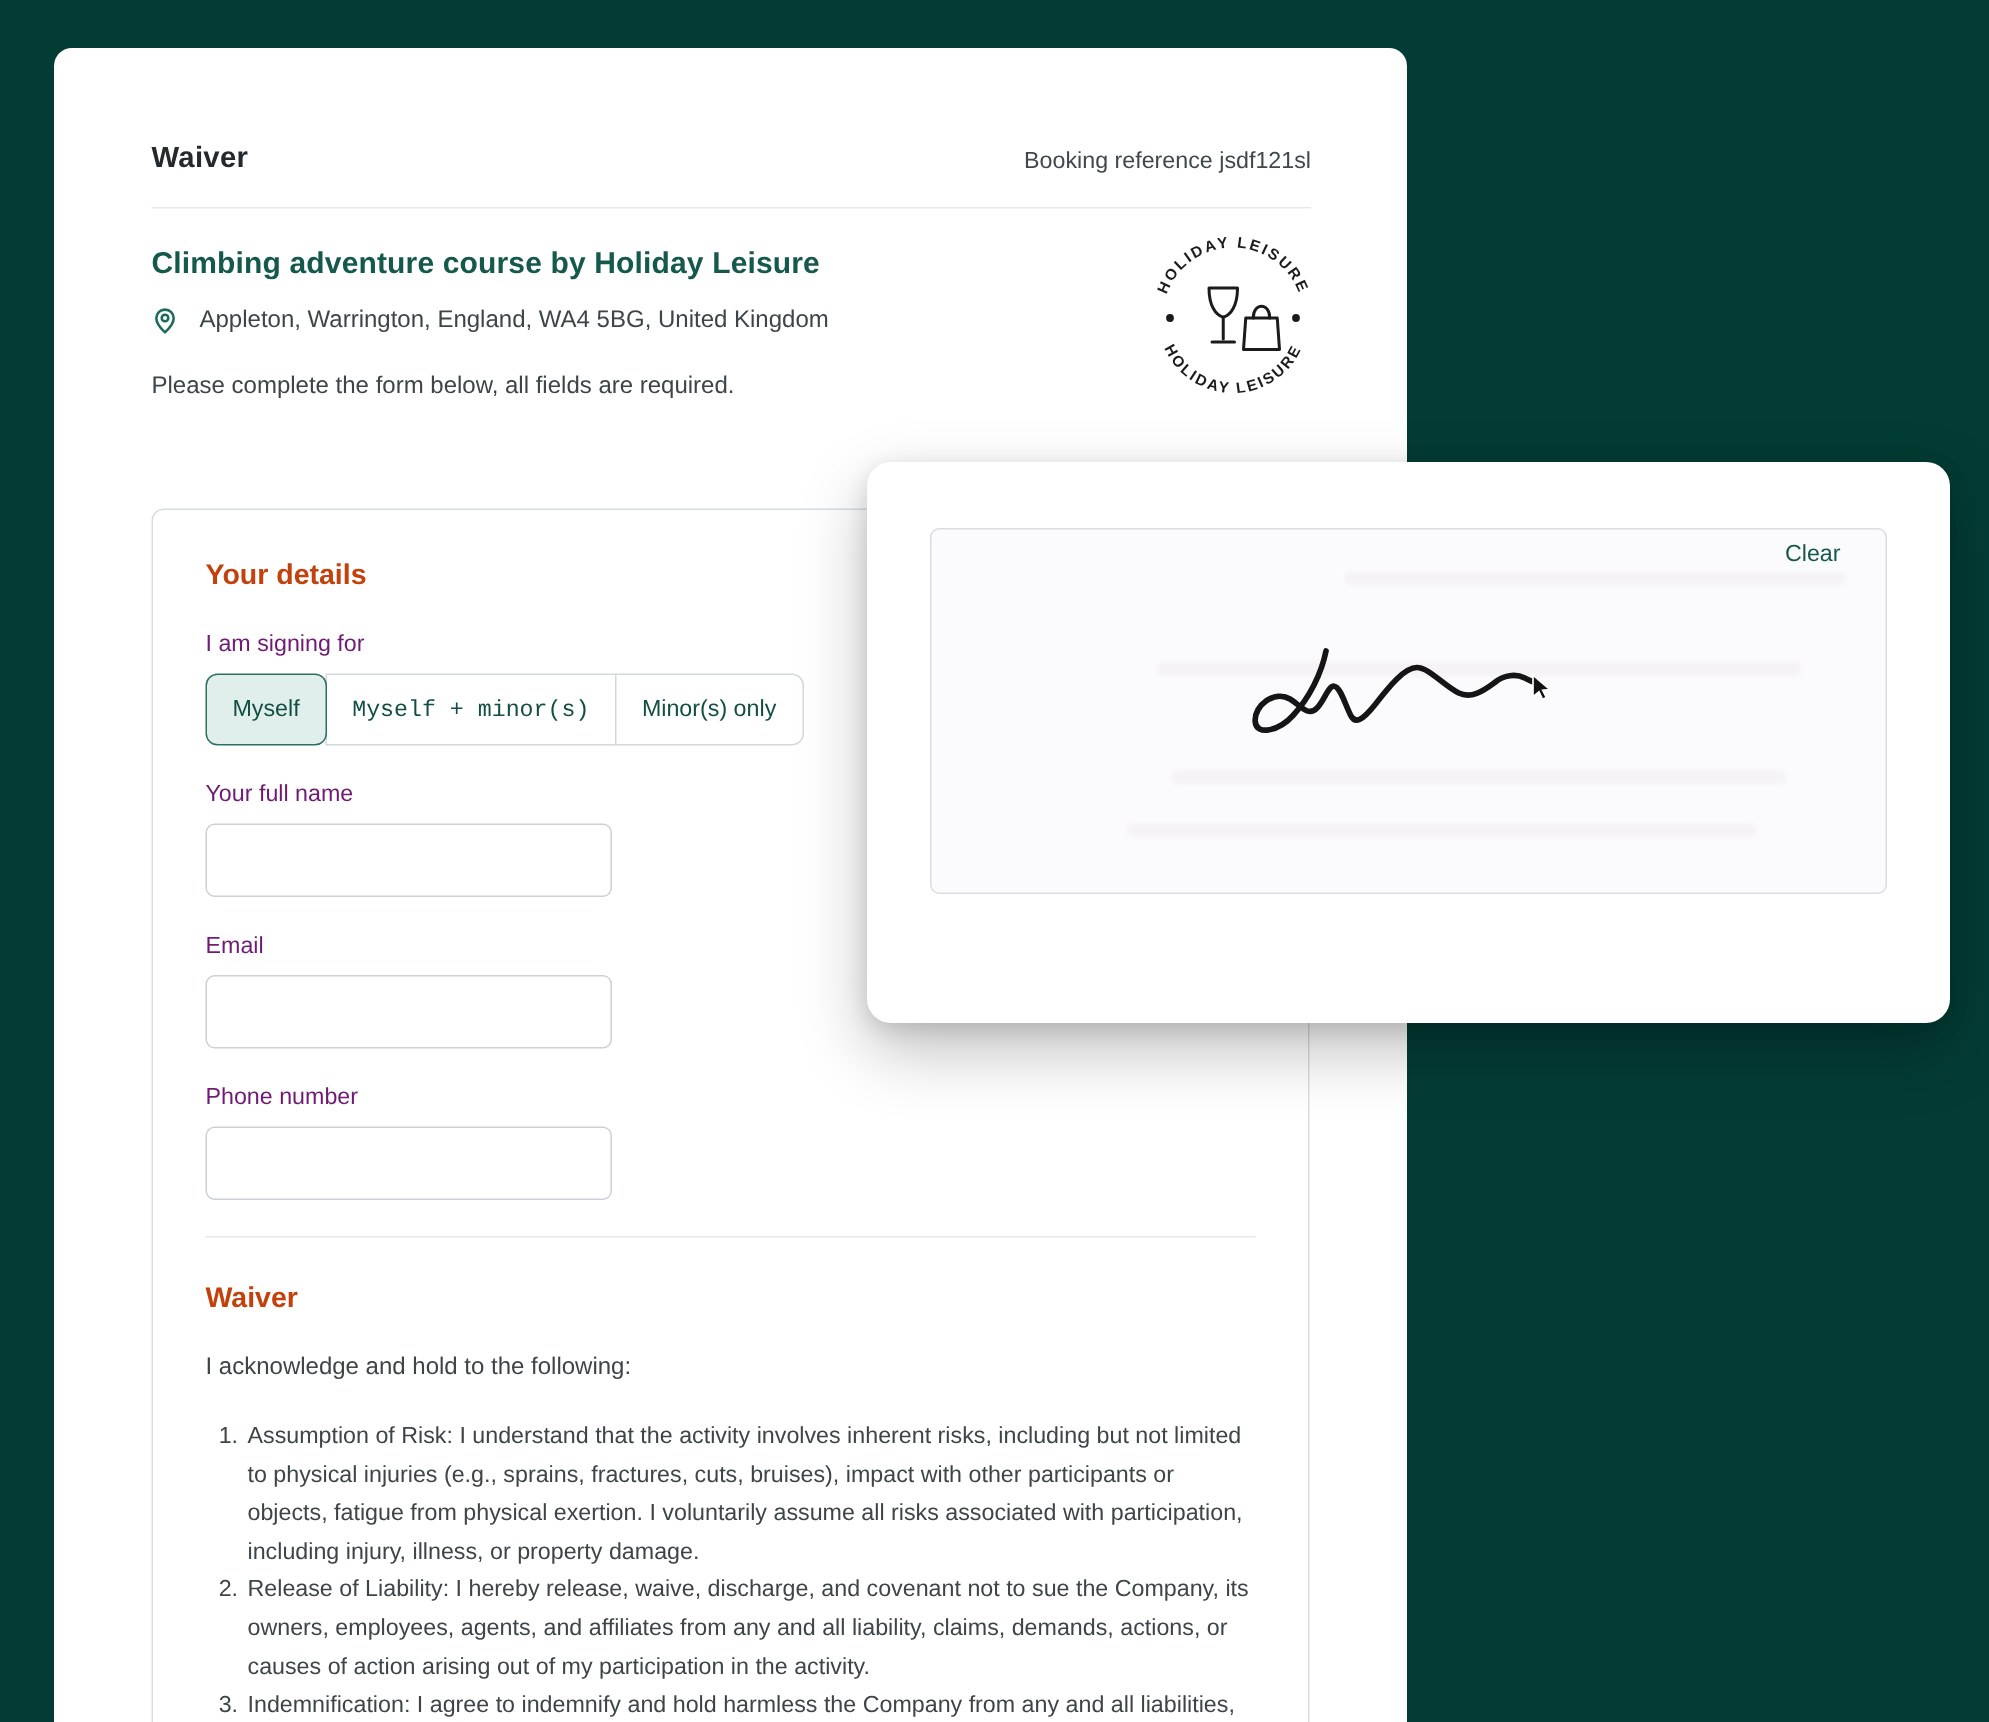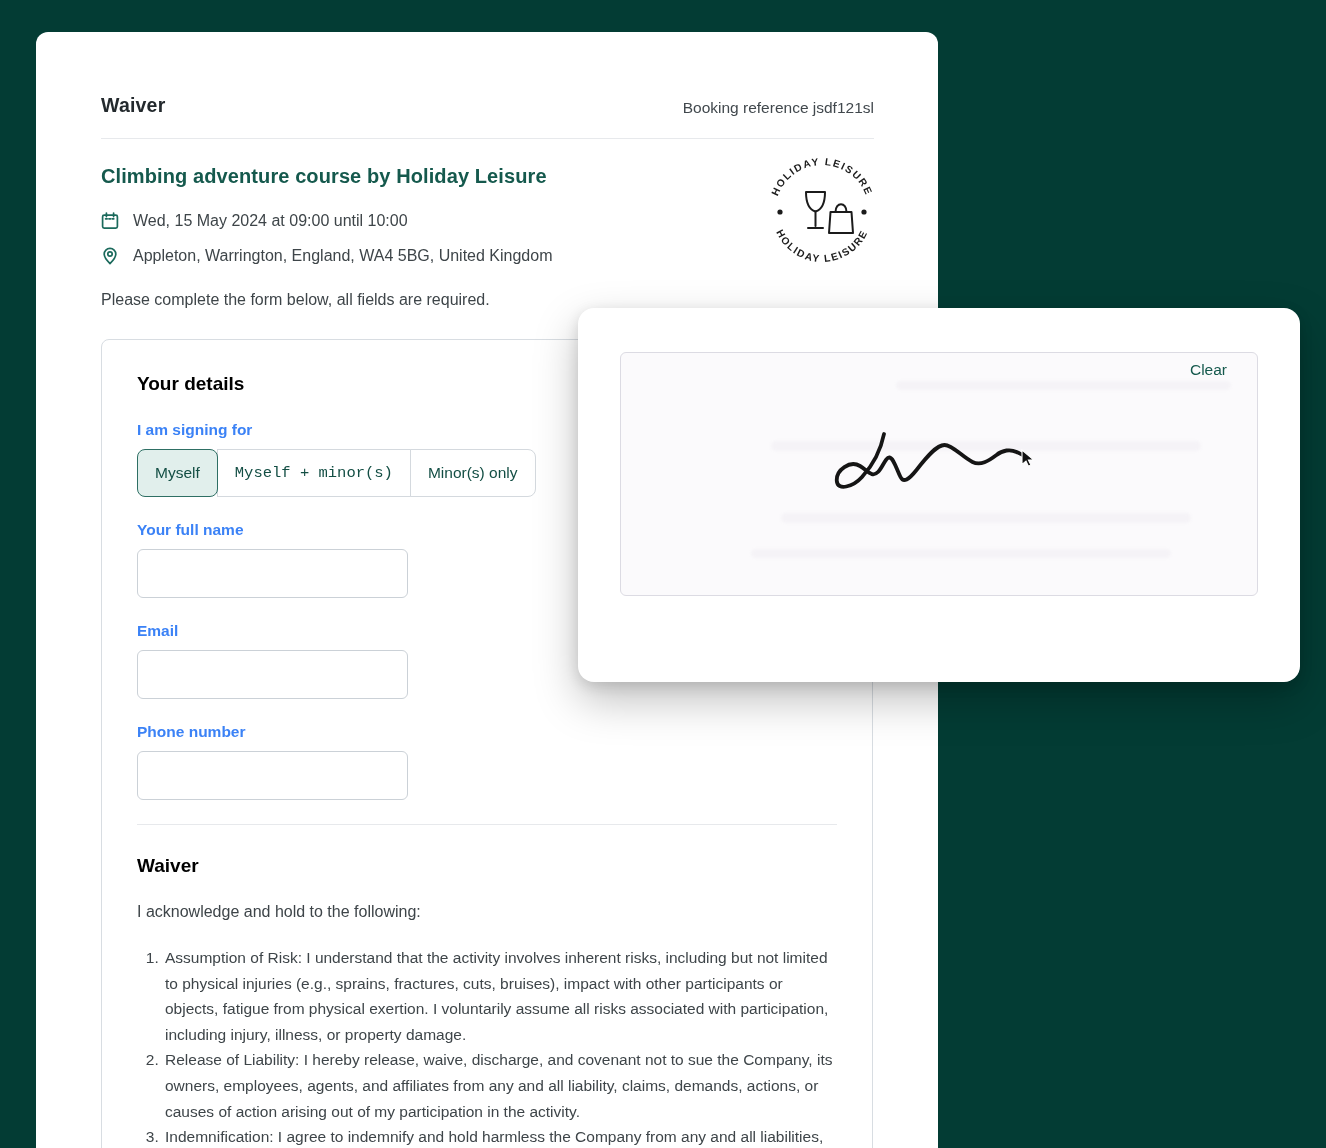--- a/index.html
+++ b/index.html
@@ -27,22 +27,22 @@
   .meta-icon { display:inline-flex; width:18px; height:18px; flex:0 0 18px; }
   .instruction { margin-top:26px; font-size:16px; color:#3E4549; }
   
   .logo { position:absolute; left:722px; top:116px; width:128px; height:128px; }
   
   .form-card {
     position:absolute; left:65px; top:307px; width:772px;
     border:1px solid #D8DDE2; border-radius:8px;
     padding:33px 35px 60px; background:#fff;
   }
-  .section-heading { font-size:19px; font-weight:700; color:#000000; margin-bottom:26px; }
-  .field-label { font-size:15.5px; font-weight:700; color:#3b82f6; margin-bottom:10px; }
+  .section-heading { font-size:19px; font-weight:700; color:#c2410c; margin-bottom:26px; }
+  .field-label { font-size:15.5px; font-weight:400; color:#701a75; margin-bottom:10px; }
   .segmented { display:flex; align-items:stretch; height:48px; margin-bottom:24px; }
   .seg {
     font-family:inherit; font-size:15.5px; color:#134E44; background:#fff;
     border:1px solid #D4D9DE; padding:13px 17px; cursor:pointer;
   }
   .seg + .seg { margin-left:-1px; }
   .seg.middle { border-radius:0;font-family:Liberation Mono, monospace; }
   .seg.last { border-radius:0 8px 8px 0; }
   .seg.selected {
     background:#E1EFEC; border:1.5px solid #2E6F64; border-radius:8px;
@@ -91,31 +91,20 @@
   <section class="card">
     <div class="card-inner">
       <header class="card-header">
         <h1 class="page-title">Waiver</h1>
         <div class="booking-ref">Booking reference jsdf121sl</div>
       </header>
       <hr class="divider">
 
       <h2 class="event-title">Climbing adventure course by Holiday Leisure</h2>
 
-      <div class="meta-row first">
-        <span class="meta-icon">
-          <svg viewBox="0 0 18 18" width="18" height="18" fill="none" stroke="#1B6A5C" stroke-width="1.7" stroke-linecap="round">
-            <rect x="1.6" y="3.2" width="14.8" height="13" rx="1.6"></rect>
-            <line x1="5.4" y1="1" x2="5.4" y2="4.6"></line>
-            <line x1="12.6" y1="1" x2="12.6" y2="4.6"></line>
-            <line x1="4.6" y1="6.8" x2="13.4" y2="6.8" stroke-dasharray="1.6 1.7"></line>
-          </svg>
-        </span>
-        <span>Wed, 15 May 2024 at 09:00 until 10:00</span>
-      </div>
 
       <div class="meta-row second">
         <span class="meta-icon">
           <svg viewBox="0 0 18 18" width="18" height="18" fill="none" stroke="#1B6A5C" stroke-width="1.7" stroke-linecap="round" stroke-linejoin="round">
             <path d="M9 1.4 C5.7 1.4 3.2 3.9 3.2 7.1 C3.2 11.1 9 16.6 9 16.6 C9 16.6 14.8 11.1 14.8 7.1 C14.8 3.9 12.3 1.4 9 1.4 Z"></path>
             <circle cx="9" cy="7" r="2.2"></circle>
           </svg>
         </span>
         <span>Appleton, Warrington, England, WA4 5BG, United Kingdom</span>
       </div>

